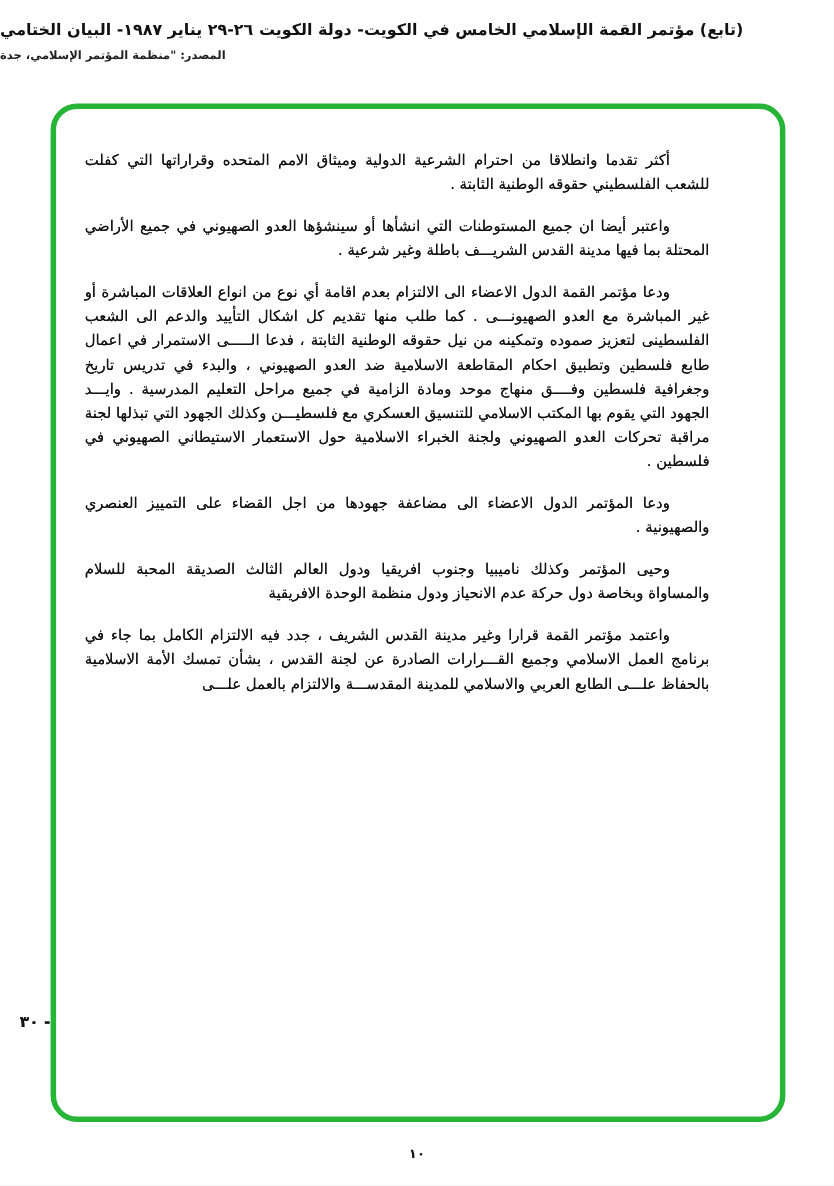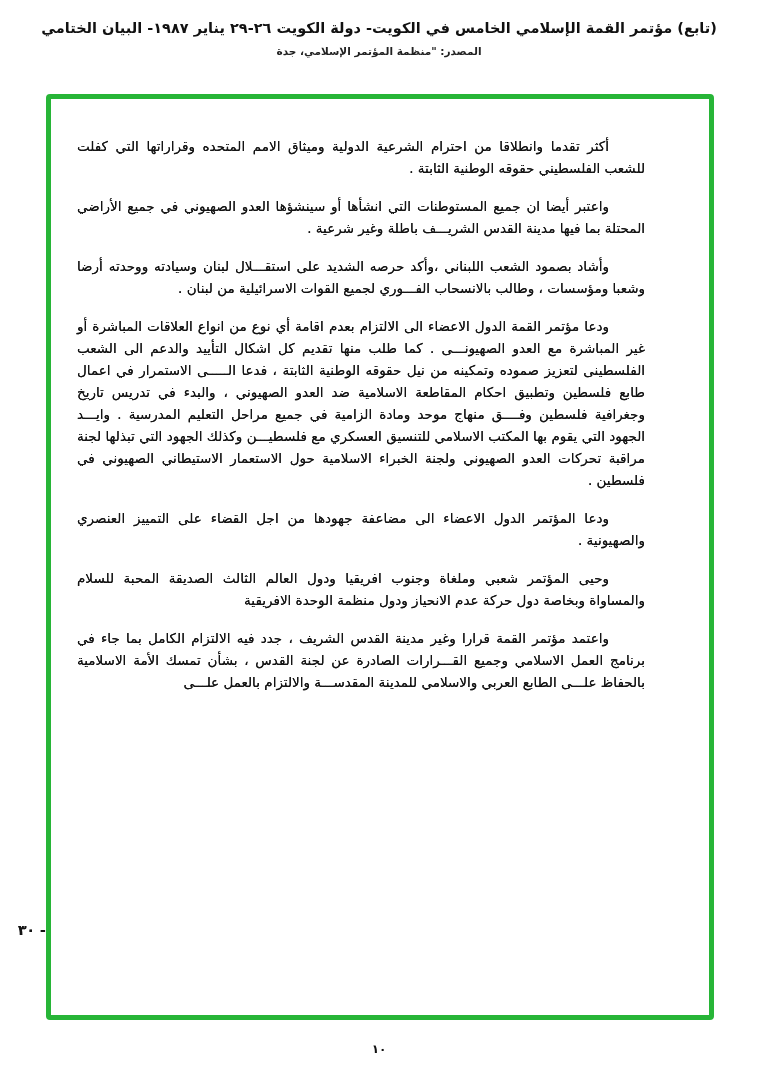--- a/index.html
+++ b/index.html
@@ -15,21 +15,21 @@
     margin: 0 auto;
     background: #ffffff;
     overflow: hidden;
   }
   
   .doc-header {
     position: absolute;
     top: 20px;
     left: 0;
     width: 100%;
-    text-align: center;
+    text-align: left;
     direction: rtl;
   }
   .doc-title {
     font-size: 14.5px;
     font-weight: bold;
     color: #111;
     letter-spacing: 0.2px;
   }
   .doc-source {
     margin-top: 9px;
@@ -38,21 +38,21 @@
     color: #222;
   }
   
   .frame {
     position: absolute;
     left: 46px;
     top: 94px;
     width: 668px;
     height: 926px;
     border: 5px solid #27b537;
-    border-radius: 4px;
+    border-radius: 24px;
     box-sizing: border-box;
     background: #fff;
   }
   
   .text-block {
     direction: rtl;
     text-align: justify;
     padding: 36px 64px 18px 26px;
     font-size: 13.5px;
     line-height: 22px;
@@ -96,24 +96,23 @@
 
   <header class="doc-header">
     <div class="doc-title">(تابع) مؤتمر القمة الإسلامي الخامس في الكويت- دولة الكويت ٢٦-٢٩ يناير ١٩٨٧- البيان الختامي</div>
     <div class="doc-source">المصدر: "منظمة المؤتمر الإسلامي، جدة</div>
   </header>
 
   <div class="frame">
     <div class="text-block">
       <p>أكثر تقدما وانطلاقا من احترام الشرعية الدولية وميثاق الامم المتحده وقراراتها التي كفلت للشعب الفلسطيني حقوقه الوطنية الثابتة .</p>
       <p>واعتبر أيضا ان جميع المستوطنات التي انشأها أو سينشؤها العدو الصهيوني في جميع الأراضي المحتلة بما فيها مدينة القدس الشريـــف باطلة وغير شرعية .</p>
-      <p>وأشاد بصمود الشعب اللبناني ،وأكد حرصه الشديد على استقـــلال لبنان وسيادته ووحدته أرضا وشعبا ومؤسسات ، وطالب بالانسحاب الفـــوري لجميع القوات الاسرائيلية من لبنان .</p>
       <p>ودعا مؤتمر القمة الدول الاعضاء الى الالتزام بعدم اقامة أي نوع من انواع العلاقات المباشرة أو غير المباشرة مع العدو الصهيونـــى . كما طلب منها تقديم كل اشكال التأييد والدعم الى الشعب الفلسطينى لتعزيز صموده وتمكينه من نيل حقوقه الوطنية الثابتة ، فدعا الـــــى الاستمرار في اعمال طابع فلسطين وتطبيق احكام المقاطعة الاسلامية ضد العدو الصهيوني ، والبدء في تدريس تاريخ وجغرافية فلسطين وفــــق منهاج موحد ومادة الزامية في جميع مراحل التعليم المدرسية . وايـــد الجهود التي يقوم بها المكتب الاسلامي للتنسيق العسكري مع فلسطيـــن وكذلك الجهود التي تبذلها لجنة مراقبة تحركات العدو الصهيوني ولجنة الخبراء الاسلامية حول الاستعمار الاستيطاني الصهيوني في فلسطين .</p>
       <p>ودعا المؤتمر الدول الاعضاء الى مضاعفة جهودها من اجل القضاء على التمييز العنصري والصهيونية .</p>
-      <p>وحيى المؤتمر شعبي وملغاة وجنوب افريقيا ودول العالم الثالث الصديقة المحبة للسلام والمساواة وبخاصة دول حركة عدم الانحياز ودول منظمة الوحدة الافريقية</p>
+      <p>وحيى المؤتمر وكذلك ناميبيا وجنوب افريقيا ودول العالم الثالث الصديقة المحبة للسلام والمساواة وبخاصة دول حركة عدم الانحياز ودول منظمة الوحدة الافريقية</p>
       <p>واعتمد مؤتمر القمة قرارا وغير مدينة القدس الشريف ، جدد فيه الالتزام الكامل بما جاء في برنامج العمل الاسلامي وجميع القـــرارات الصادرة عن لجنة القدس ، بشأن تمسك الأمة الاسلامية بالحفاظ علـــى الطابع العربي والاسلامي للمدينة المقدســـة والالتزام بالعمل علـــى</p>
     </div>
   </div>
 
   <div class="item-number">٣٠ -</div>
 
   <footer>
     <div class="page-number">١٠</div>
   </footer>
 

